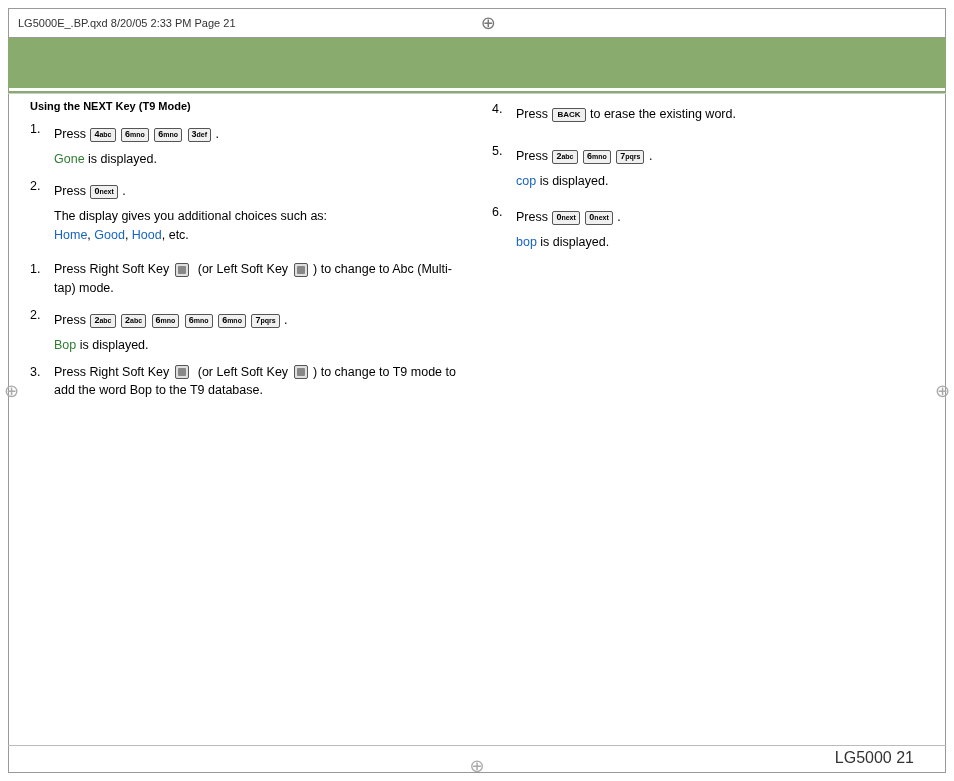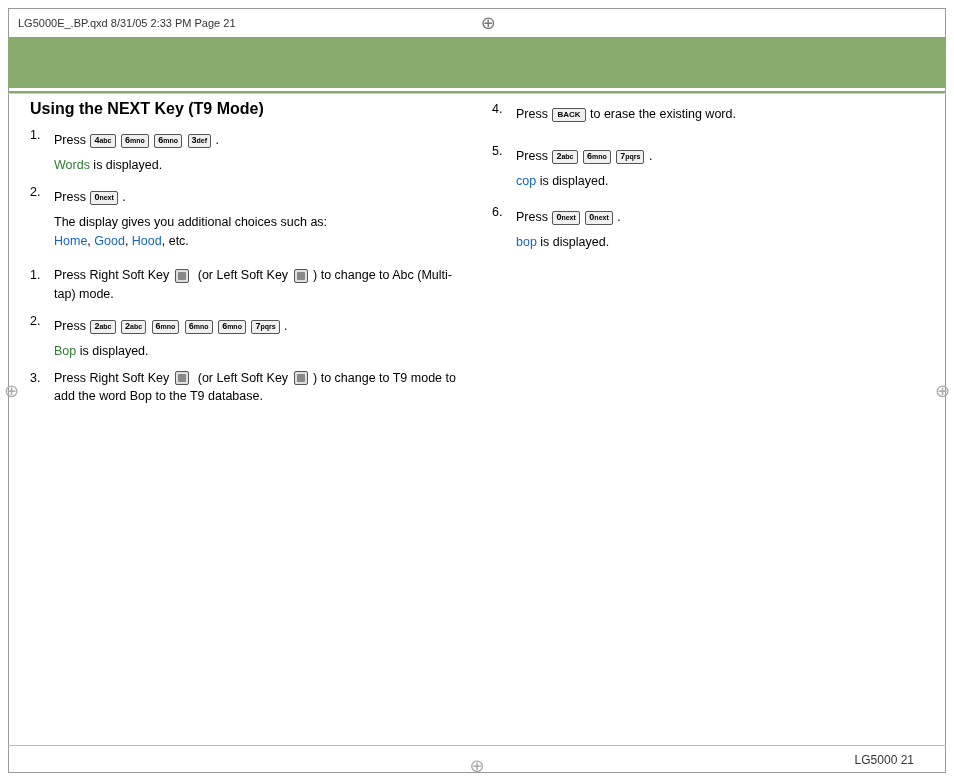--- a/index.html
+++ b/index.html
@@ -59,21 +59,21 @@
       flex: 1;
     }
 
     .right-col {
       flex: 1;
     }
 
     
     .section-title {
       font-weight: bold;
-      font-size: 16px;
+      font-size: 11px;
       margin-bottom: 8px;
     }
 
     .section-body {
       font-size: 12.5px;
       line-height: 1.5;
       margin-bottom: 10px;
     }
 
     .numbered-list {
@@ -123,38 +123,38 @@
     
     .color-good { color: #2e7d32; }
     .color-blue { color: #1565c0; }
     .color-bop { color: #2e7d32; }
 
     
     .footer {
       position: absolute;
       bottom: 14px;
       right: 40px;
-      font-size: 12px;
+      font-size: 16px;
       color: #333;
     }
 
     .section-gap {
       margin-top: 16px;
     }
   </style>
 </head>
 <body>
 
 <div style="position:absolute;top:8px;left:8px;right:8px;height:1px;background:#999;"></div>
 <div style="position:absolute;bottom:8px;left:8px;right:8px;height:1px;background:#999;"></div>
 <div style="position:absolute;top:8px;left:8px;width:1px;bottom:8px;background:#999;"></div>
 <div style="position:absolute;top:8px;right:8px;width:1px;bottom:8px;background:#999;"></div>
 
 <div class="header-bar">
-  <span>LG5000E_.BP.qxd   8/31/05   2:33 PM   Page 21</span>
+  <span>LG5000E_.BP.qxd   8/20/05   2:33 PM   Page 21</span>
 
   <span style="position:absolute;right:48%;font-size:18px;color:#777;line-height:1;">⊕</span>
 </div>
 
 <div class="green-banner"></div>
 <div class="green-line" style="top:91px;height:2px;background:#8aab6e;"></div>
 <div style="position:absolute;top:93px;left:8px;right:8px;height:1px;background:#ccc;"></div>
 
 <div style="position:absolute;top:50%;left:4px;transform:translateY(-50%);font-size:18px;color:#aaa;">⊕</div>
 <div style="position:absolute;top:50%;right:4px;transform:translateY(-50%);font-size:18px;color:#aaa;">⊕</div>
@@ -172,21 +172,21 @@
         <li>
           <div class="list-item-row">
             <span class="list-num">1.</span>
             <div class="list-content">
               Press
               <span class="key-btn">4<span style="font-size:7px;">abc</span></span>
               <span class="key-btn">6<span style="font-size:7px;">mno</span></span>
               <span class="key-btn">6<span style="font-size:7px;">mno</span></span>
               <span class="key-btn">3<span style="font-size:7px;">def</span></span>
               .<br>
-              <span class="color-good">Words</span> is displayed.
+              <span class="color-good">Gone</span> is displayed.
             </div>
           </div>
         </li>
 
         <li style="margin-top:8px;">
           <div class="list-item-row">
             <span class="list-num">2.</span>
             <div class="list-content">
               Press <span class="key-btn">0<span style="font-size:7px;">next</span></span> .<br>
               The display gives you additional choices such as:<br>

